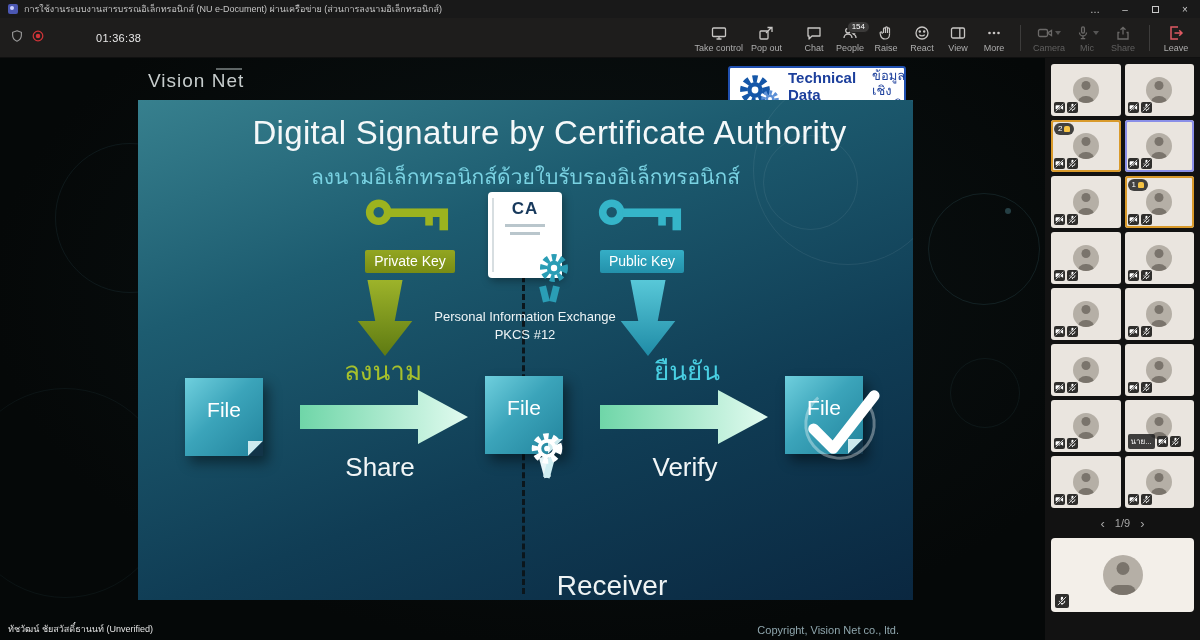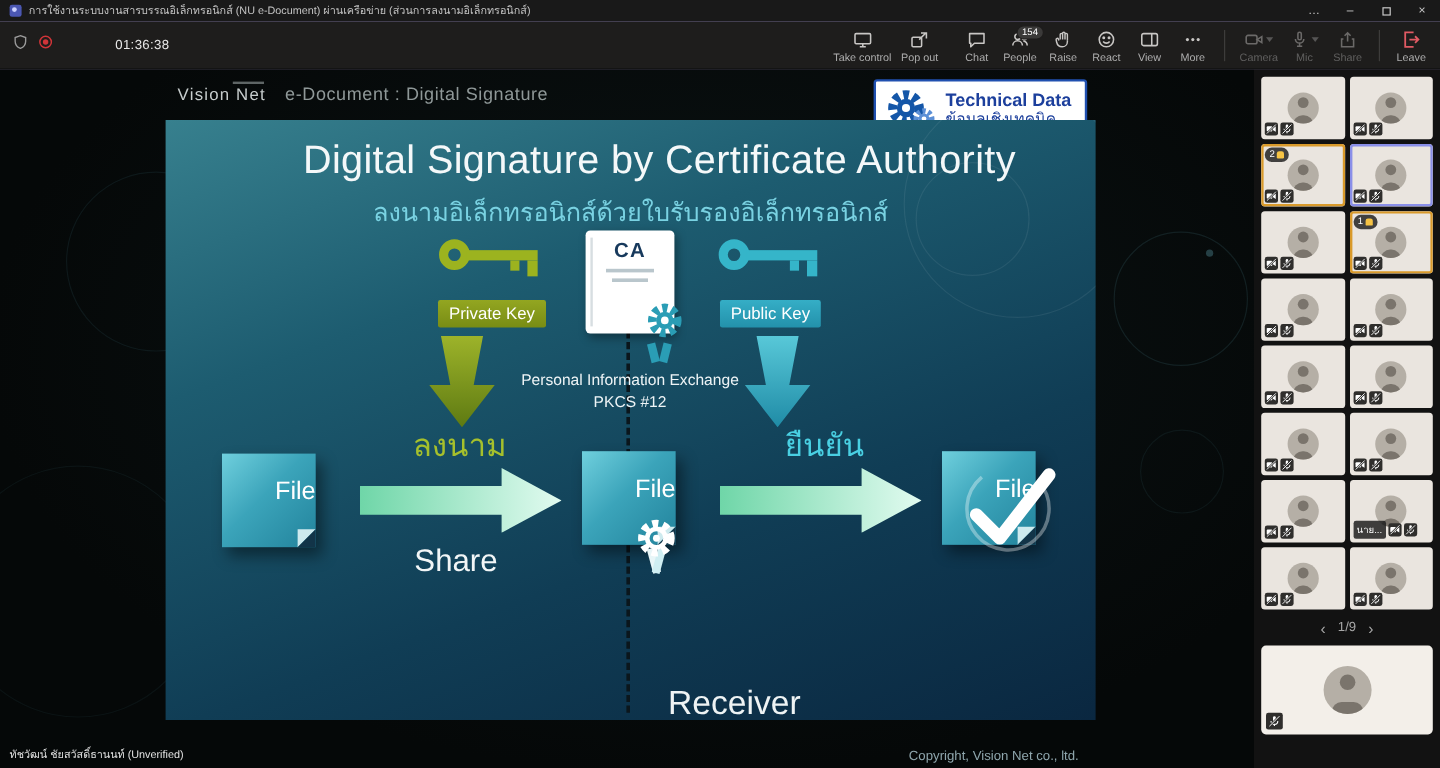--- a/index.html
+++ b/index.html
@@ -1,18 +1,18 @@
 <!DOCTYPE html>
 <html><head>
 <meta charset="utf-8">
 <style>
   * { margin:0; padding:0; box-sizing:border-box; }
   html,body { width:1200px; height:640px; overflow:hidden; background:#000;
     font-family:"Liberation Sans","DejaVu Sans",sans-serif; }
-  .app { width:1200px; height:640px; display:flex; flex-direction:column; background:#c4b5fd; }
+  .app { width:1200px; height:640px; display:flex; flex-direction:column; background:#1d4ed8; }
 
   
   .titlebar { height:18px; background:#191919; display:flex; align-items:center; color:#cfcfcf;
     font-size:9px; padding:0 0 0 8px; flex:0 0 auto; }
   .app-ico { width:10px; height:10px; border-radius:2px; background:#4b57b2; margin-right:6px; position:relative; }
   .app-ico::after { content:''; position:absolute; left:2px; top:2px; width:4px; height:4px; border-radius:50%; background:#cdd2ff; }
   .tb-title { flex:1 1 auto; white-space:nowrap; overflow:hidden; text-overflow:ellipsis; color:#c4c4c4; }
   .win-ctrls { display:flex; height:18px; }
   .wbtn { width:30px; height:18px; display:flex; align-items:center; justify-content:center; color:#c8c8c8; font-size:10px; cursor:default; }
   .wbtn .sq { width:7px; height:7px; border:1px solid #c8c8c8; display:block; }
@@ -41,30 +41,30 @@
     background:radial-gradient(ellipse at 55% 40%, #0b1314 0%, #050808 72%); }
 
   .deco { position:absolute; border-radius:50%; border:1px solid rgba(110,190,205,.12); pointer-events:none; }
   .deco.d1 { left:55px; top:85px; width:150px; height:150px; opacity:.7; }
   .deco.d2 { left:-40px; top:330px; width:210px; height:210px; opacity:.5; }
   .deco.d3 { left:928px; top:135px; width:112px; height:112px; }
   .deco.d4 { left:950px; top:300px; width:70px; height:70px; opacity:.6; }
   .deco.dot { width:6px; height:6px; background:rgba(110,190,205,.3); border:none; left:1005px; top:150px; }
 
   .stage-header { position:absolute; left:148px; top:12px; display:flex; align-items:baseline; gap:16px; }
-  .logo { color:#c7cdcd; font-size:14px; letter-spacing:1px; position:relative; }
+  .logo { color:#c7cdcd; font-size:19px; letter-spacing:1px; position:relative; }
   .logo::after { content:''; position:absolute; right:2px; top:-2px; width:26px; height:2px; background:#9aa3a3; opacity:.6; }
   .hdr-txt { color:#8f9898; font-size:15px; letter-spacing:.5px; }
 
   .tech-badge { position:absolute; left:728px; top:8px; width:178px; height:50px; background:#fff;
     border:2px solid #2050b0; border-radius:3px; display:flex; align-items:center; padding:4px 8px; gap:8px; }
   .gears { position:relative; width:42px; height:40px; flex:0 0 auto; }
   .gears .g1 { position:absolute; left:0; top:2px; }
   .gears .g2 { position:absolute; left:22px; top:18px; }
-  .tech-text { display:flex; flex-direction:column; line-height:1.15; }
+  .tech-text { display:flex; flex-direction:row; line-height:1.15;gap:16px; }
   .tt1 { color:#1c3f9c; font-weight:bold; font-size:15px; }
   .tt2 { color:#1c3f9c; font-size:13px; }
 
   
   .slide { position:absolute; left:138px; top:42px; width:775px; height:500px; overflow:hidden;
     background:linear-gradient(160deg,#37808e 0%, #1d5c70 30%, #103d55 65%, #0a2740 100%); }
   .slide .sdeco { position:absolute; border-radius:50%; border:1px solid rgba(255,255,255,.07); pointer-events:none; }
   .slide .sd1 { right:-30px; top:-25px; width:190px; height:190px; }
   .slide .sd2 { right:55px; top:35px; width:95px; height:95px; }
 
@@ -100,21 +100,21 @@
 
   .pie { position:absolute; left:267px; top:208px; width:240px; text-align:center; color:#eef4f6;
     font-size:13px; line-height:1.35; z-index:2; }
 
   .th-word { position:absolute; top:250px; width:160px; text-align:center; font-size:26px; font-weight:normal; z-index:2; }
   .th-word.sign   { left:165px; color:#a6c02c; }
   .th-word.verify { left:469px; color:#49cfe2; }
 
   .file { position:absolute; width:78px; height:78px; z-index:2;
     background:linear-gradient(135deg,#6fcfdd 0%, #3ba4ba 45%, #22839c 100%);
-    box-shadow:5px 7px 12px rgba(0,0,0,.45); text-align:right; }
+    box-shadow:5px 7px 12px rgba(0,0,0,.45); text-align:center; }
   .file::before { content:''; position:absolute; right:0; bottom:0; width:0; height:0;
     border-top:15px solid rgba(235,250,252,.85); border-right:15px solid transparent; }
   .file::after  { content:''; position:absolute; right:0; bottom:0; width:0; height:0;
     border-bottom:15px solid #123448; border-left:15px solid transparent; }
   .file .ftxt { display:block; margin-top:20px; color:#fff; font-size:21px; }
   .file.f1 { left:47px;  top:278px; }
   .file.f2 { left:347px; top:276px; }
   .file.f3 { left:647px; top:276px; }
 
   .harrow { position:absolute; top:290px; z-index:2; }
@@ -324,21 +324,20 @@
 
     <div class="stage">
       <span class="deco d1"></span>
       <span class="deco d2"></span>
       <span class="deco d3"></span>
       <span class="deco d4"></span>
       <span class="deco dot"></span>
 
       <div class="stage-header">
         <span class="logo">Vision Net</span>
-        <span class="hdr-txt">e-Document : Digital Signature</span>
       </div>
 
       <div class="tech-badge">
         <span class="gears">
           <svg class="g1" width="34" height="34" viewBox="0 0 40 40">
               <circle cx="20" cy="20" r="13" fill="none" stroke="#1456a8" stroke-width="9" stroke-dasharray="5.5 4.2"></circle>
               <circle cx="20" cy="20" r="9" fill="#1456a8"></circle>
               <circle cx="20" cy="20" r="4" fill="#fff"></circle>
             </svg>
           <svg class="g2" width="20" height="20" viewBox="0 0 40 40">
@@ -455,20 +454,21 @@
                 <linearGradient id="gA2" x1="0" y1="0" x2="1" y2="0">
                   <stop offset="0" stop-color="#6fd6a8"></stop>
                   <stop offset="1" stop-color="#e2fbf0"></stop>
                 </linearGradient>
               </defs>
               <polygon points="0,15 118,15 118,0 168,27 118,54 118,39 0,39" fill="url(#gA2)"></polygon>
             </svg>
         </span>
 
         <span class="en-word sign">Share</span>
+        <span class="en-word verify">Verify</span>
 
         <span class="seal">
           <svg width="42" height="58" viewBox="0 0 44 60">
               <rect x="14" y="28" width="7" height="22" fill="#e8f6f8" transform="rotate(-15 17 30)"></rect>
               <rect x="23" y="28" width="7" height="22" fill="#cfeef2" transform="rotate(15 26 30)"></rect>
               <circle cx="22" cy="19" r="12" fill="none" stroke="#fff" stroke-width="8" stroke-dasharray="5 3.8"></circle>
               <circle cx="22" cy="19" r="8" fill="none" stroke="#fff" stroke-width="4"></circle>
               <circle cx="22" cy="19" r="3" fill="#fff"></circle>
             </svg>
         </span>

